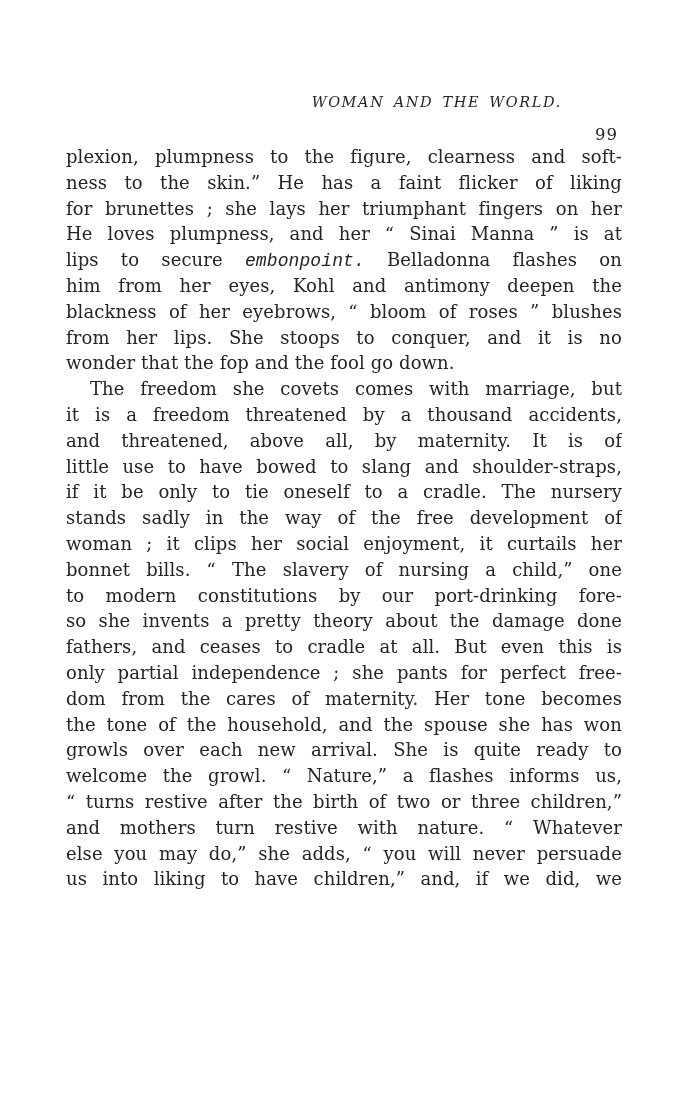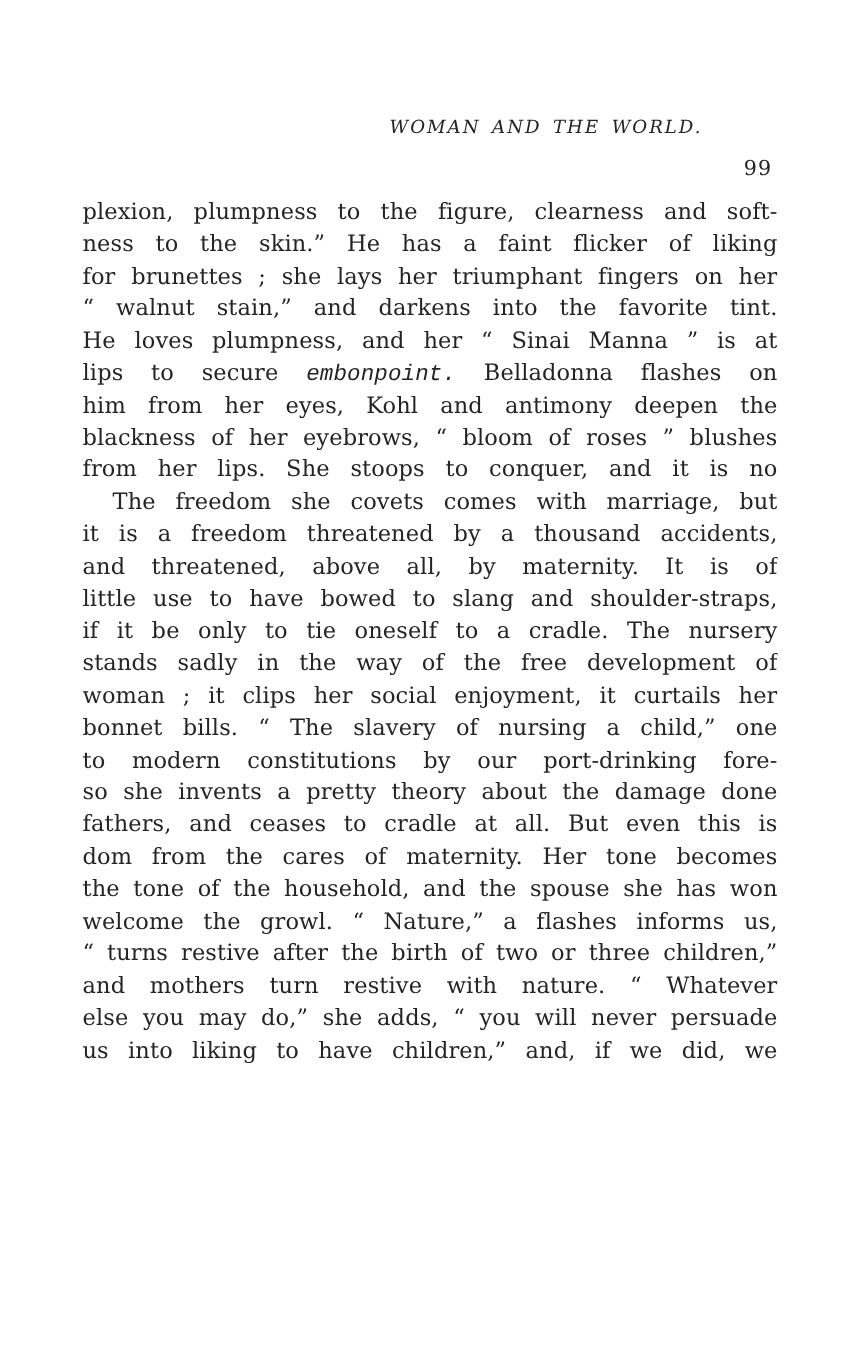--- a/index.html
+++ b/index.html
@@ -41,21 +41,21 @@
   }
   .page-number {
     position: absolute;
     right: 4px;
     top: 0;
     font-size: 16.5px;
     letter-spacing: 1px;
     margin-top: 31px;
   }
   .body-text {
-    margin-top: 39px;
+    margin-top: 26px;
     font-size: 18px;
     line-height: 25.8px;
     letter-spacing: 0.1px;
   }
   .line {
     text-align: justify;
     text-align-last: justify;
     height: 25.8px;
     overflow: hidden;
   }
@@ -74,41 +74,43 @@
   <div class="content">
     <div class="header">
       <div class="running-title">WOMAN AND THE WORLD.</div>
       <div class="page-number">99</div>
     </div>
     <div class="body-text">
         <div class="paragraph">
           <div class="line"><span>plexion, plumpness to the figure, clearness and soft-</span></div>
           <div class="line"><span>ness to the skin.”  He has a faint flicker of liking</span></div>
           <div class="line"><span>for brunettes ; she lays her triumphant fingers on her</span></div>
-          <div class="line"><span>“ walnut stain,” and darkens into the favorite tint.</span></div>
           <div class="line"><span>He loves plumpness, and her “ Sinai Manna ” is at</span></div>
           <div class="line"><span>lips to secure </span><span class="italic">embonpoint.</span><span>  Belladonna flashes on</span></div>
           <div class="line"><span>him from her eyes, Kohl and antimony deepen the</span></div>
           <div class="line"><span>blackness of her eyebrows, “ bloom of roses ” blushes</span></div>
           <div class="line"><span>from her lips.  She stoops to conquer, and it is no</span></div>
+          <div class="line last"><span>wonder that the fop and the fool go down.</span></div>
         </div>
         <div class="paragraph indent">
           <div class="line"><span>The freedom she covets comes with marriage, but</span></div>
           <div class="line"><span>it is a freedom threatened by a thousand accidents,</span></div>
           <div class="line"><span>and threatened, above all, by maternity.  It is of</span></div>
           <div class="line"><span>little use to have bowed to slang and shoulder-straps,</span></div>
           <div class="line"><span>if it be only to tie oneself to a cradle.  The nursery</span></div>
           <div class="line"><span>stands sadly in the way of the free development of</span></div>
           <div class="line"><span>woman ; it clips her social enjoyment, it curtails her</span></div>
           <div class="line"><span>bonnet bills.  “ The slavery of nursing a child,” one</span></div>
           <div class="line"><span>to modern constitutions by our port-drinking fore-</span></div>
           <div class="line"><span>so she invents a pretty theory about the damage done</span></div>
           <div class="line"><span>fathers, and ceases to cradle at all.  But even this is</span></div>
+          <div class="line"><span>only partial independence ; she pants for perfect free-</span></div>
           <div class="line"><span>dom from the cares of maternity.  Her tone becomes</span></div>
           <div class="line"><span>the tone of the household, and the spouse she has won</span></div>
+          <div class="line"><span>growls over each new arrival.  She is quite ready to</span></div>
           <div class="line"><span>welcome the growl.  “ Nature,” a flashes informs us,</span></div>
           <div class="line"><span>“ turns restive after the birth of two or three children,”</span></div>
           <div class="line"><span>and mothers turn restive with nature.  “ Whatever</span></div>
           <div class="line"><span>else you may do,” she adds, “ you will never persuade</span></div>
           <div class="line"><span>us into liking to have children,” and, if we did, we</span></div>
         </div>
       </div>
   </div>
 </div>
 

